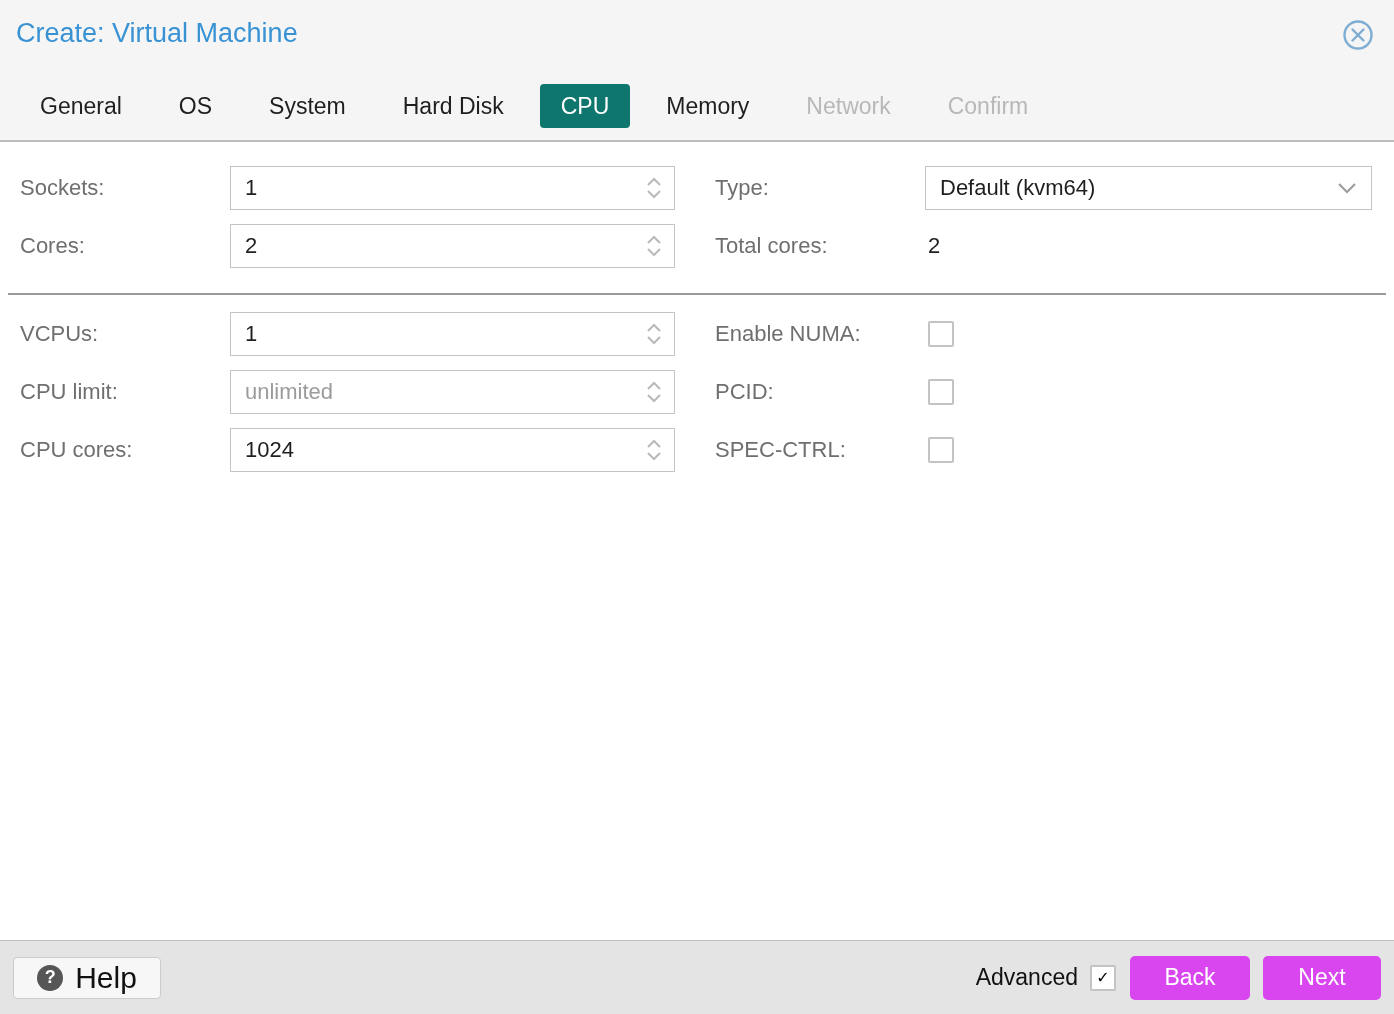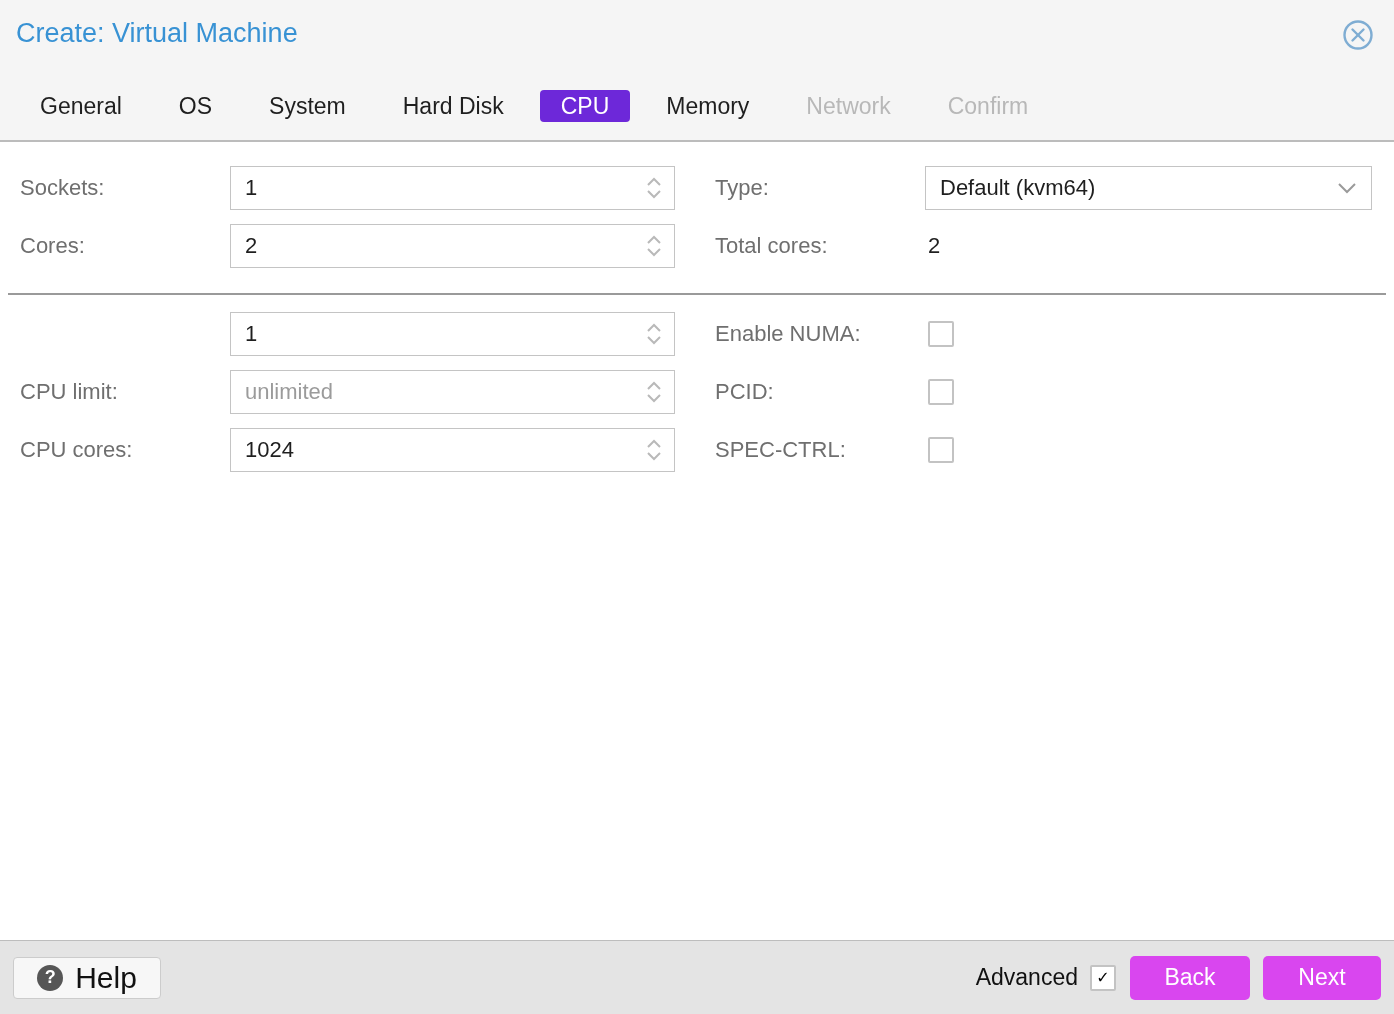--- a/index.html
+++ b/index.html
@@ -31,22 +31,22 @@
 
   
   .tabbar {
     position:absolute; left:40px; top:84px; height:44px;
     display:flex; align-items:center; gap:57px;
   }
   .tab {
     font-size:23px; color:#1f1f1f; cursor:pointer; white-space:nowrap;
   }
   .tab.active {
-    background:#6d28d9; color:#ffffff;
-    height:32px; display:flex; align-items:center;
+    background:#0f766e; color:#ffffff;
+    height:44px; display:flex; align-items:center;
     padding:0 21px; margin:0 -21px;
     border-radius:4px;
   }
   .tab.disabled { color:#b8b8b8; cursor:default; }
 
   
   .lbl {
     position:absolute; height:44px;
     display:flex; align-items:center;
     font-size:22px; color:#6f6f6f;
@@ -201,20 +201,21 @@
           <path d="M2 1 L8 7 L14 1" fill="none" stroke="#b9b9b9" stroke-width="2"></path>
         </svg>
     </span>
   </div>
 
   <div class="lbl c2-lbl row2">Total cores:</div>
   <div class="static-val row2" style="left:928px;">2</div>
 
   <div class="divider"></div>
 
+  <div class="lbl c1-lbl row3">VCPUs:</div>
   <div class="fld-wrap c1-fld row3">
     <input value="1" style="">
     <span class="spinner">
       <svg width="16" height="9" viewBox="0 0 16 9">
           <path d="M2 8 L8 2 L14 8" fill="none" stroke="#b9b9b9" stroke-width="2"></path>
         </svg>
       <svg width="16" height="9" viewBox="0 0 16 9">
           <path d="M2 1 L8 7 L14 1" fill="none" stroke="#b9b9b9" stroke-width="2"></path>
         </svg>
     </span>

